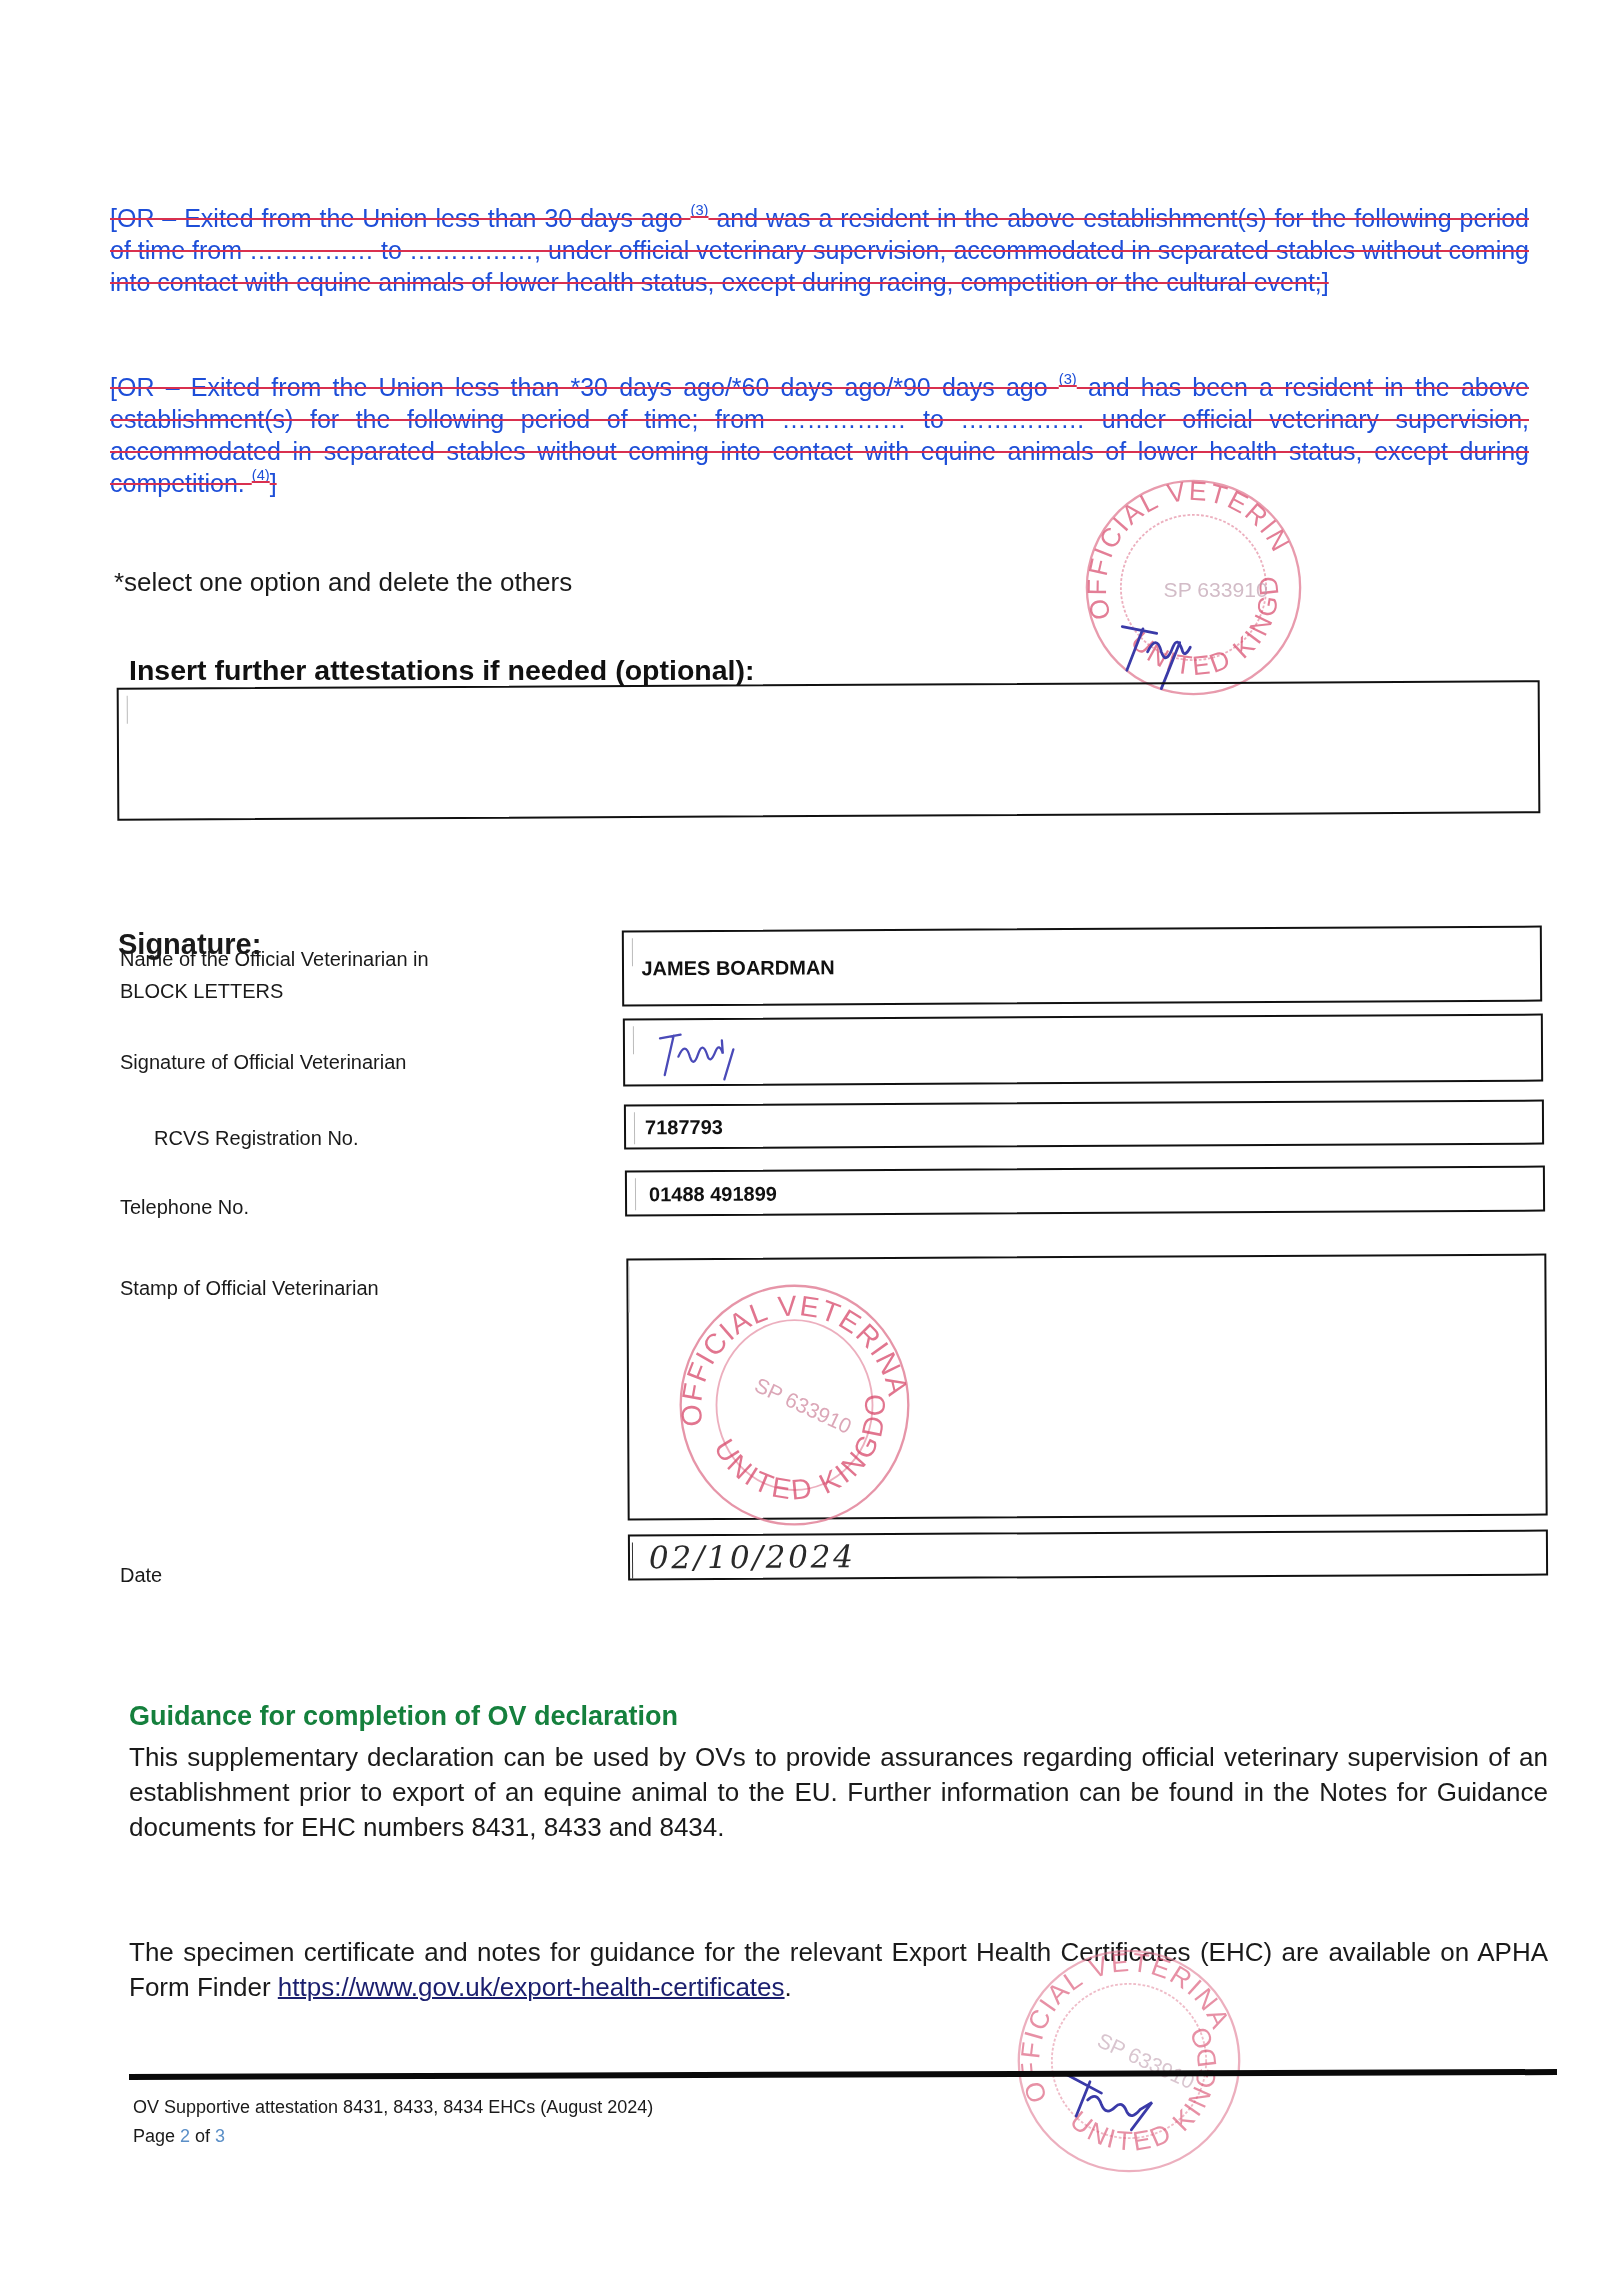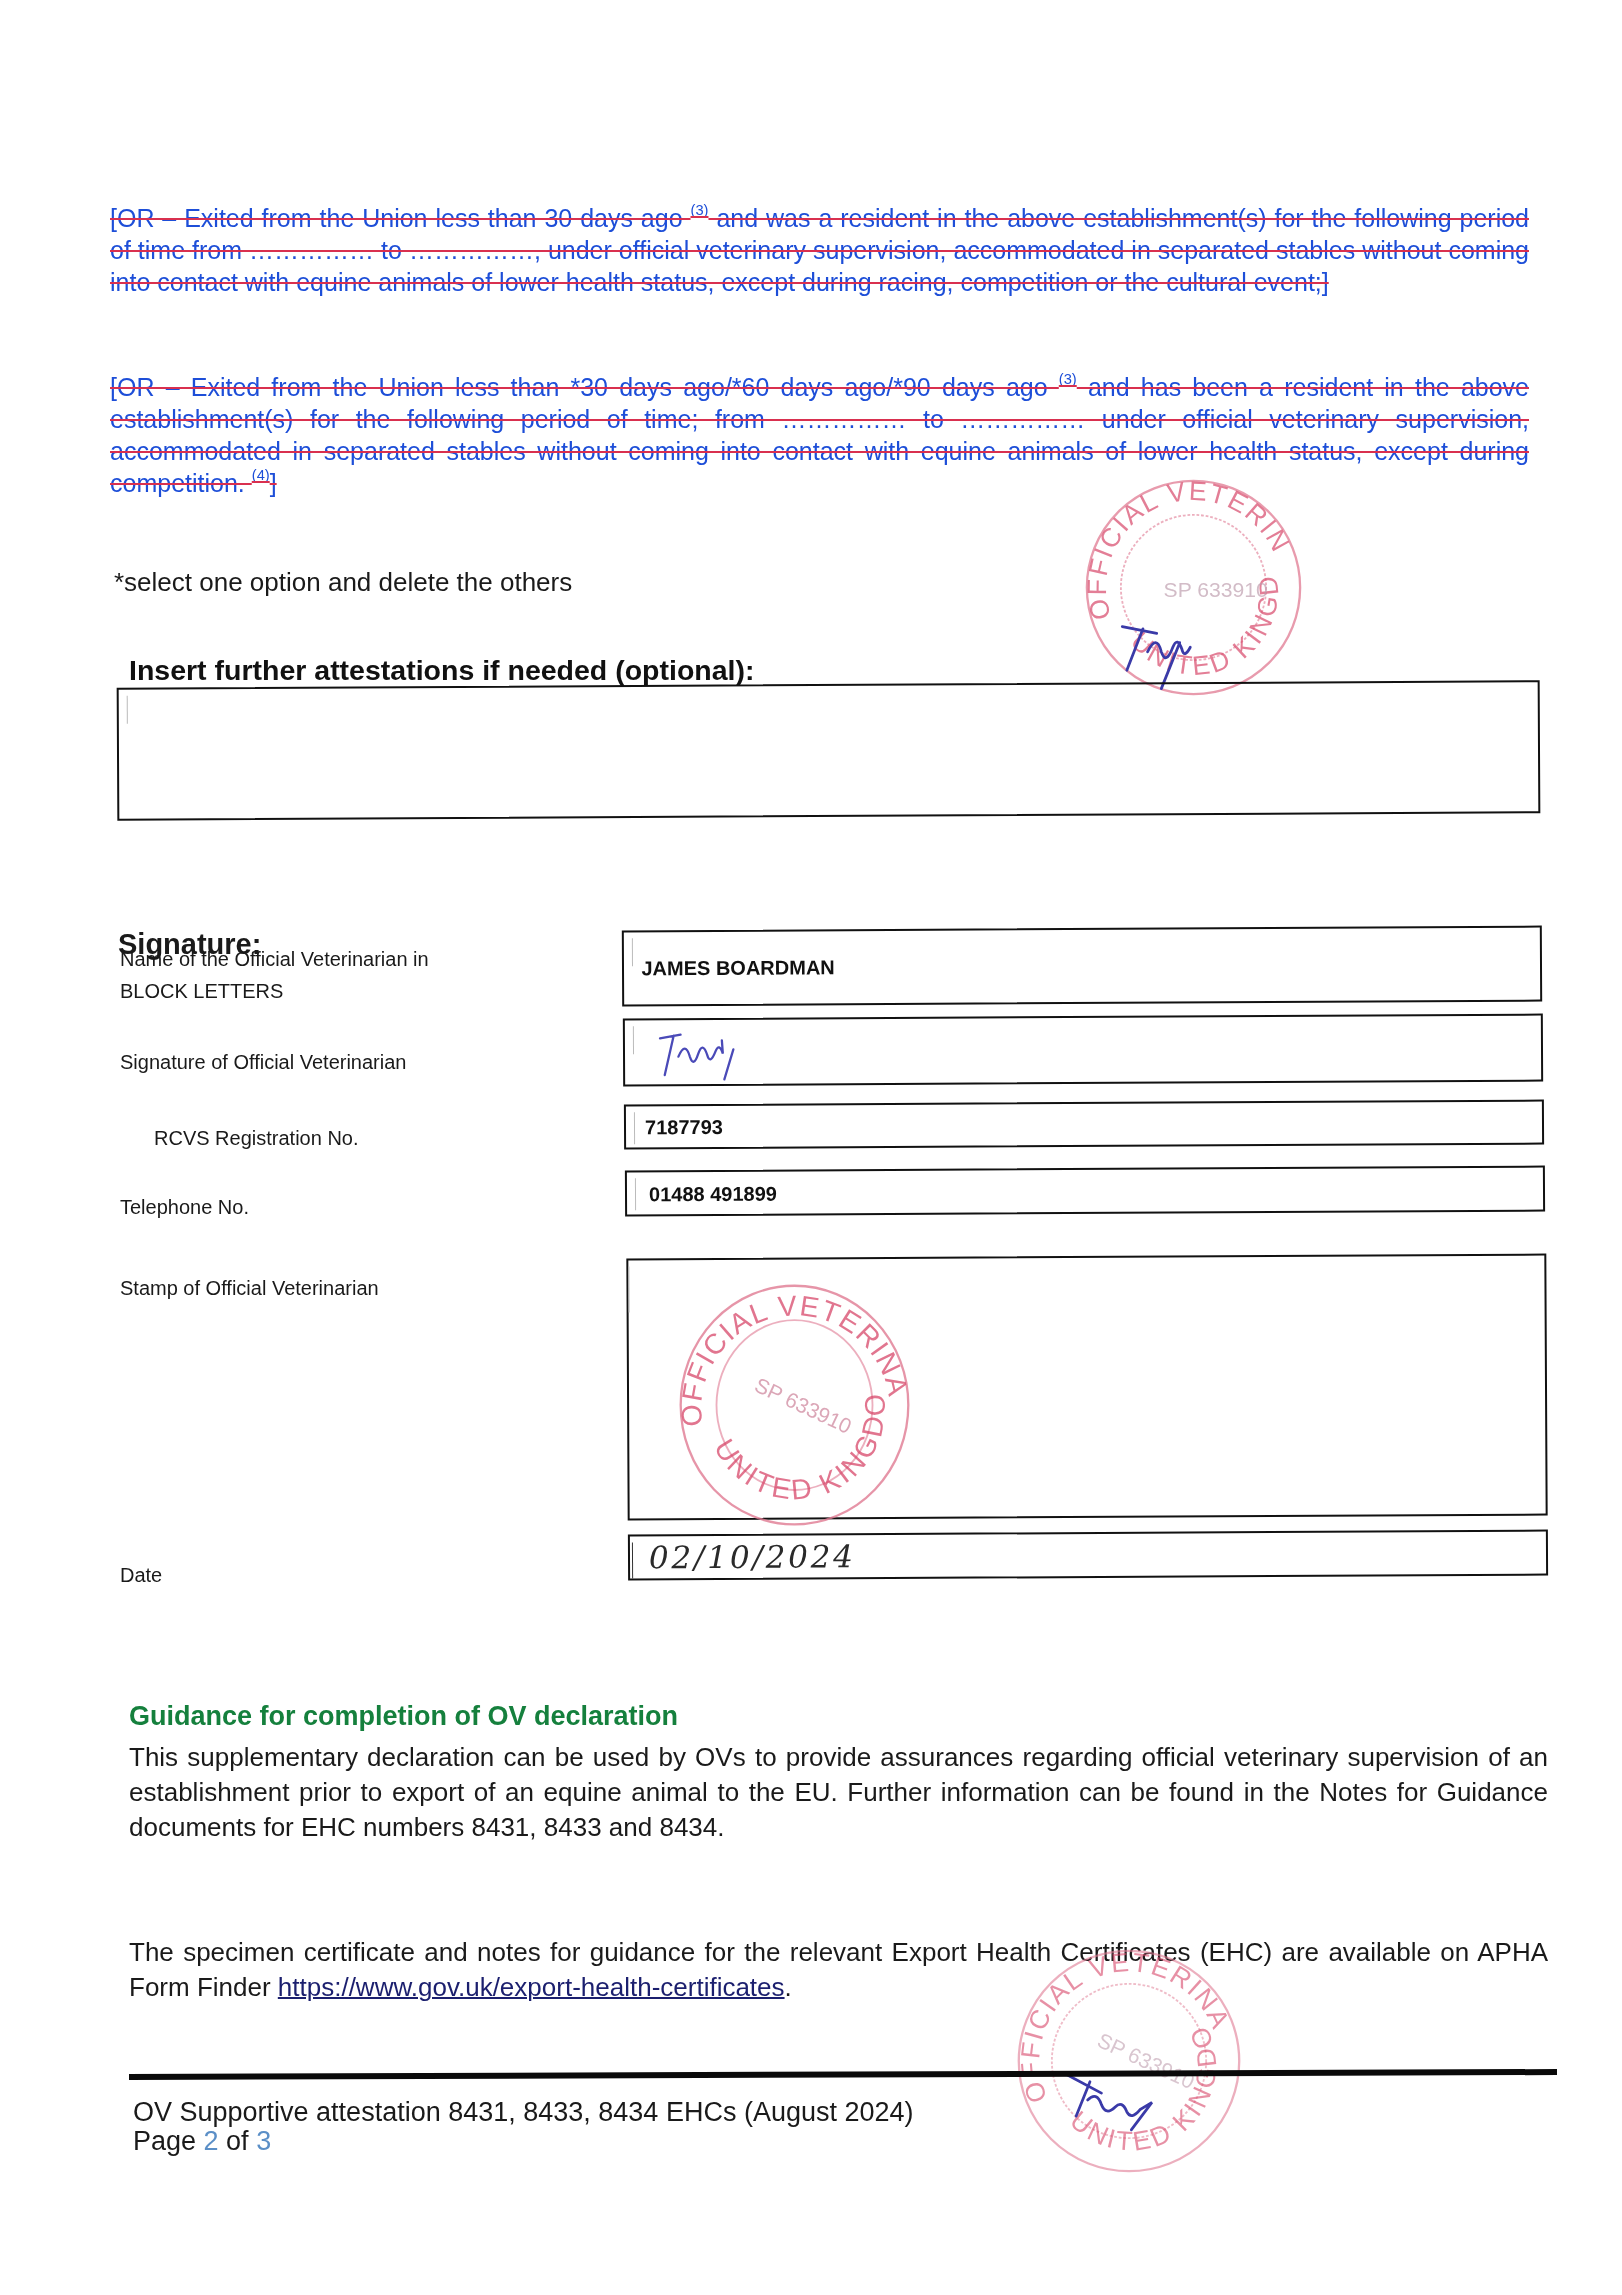--- a/index.html
+++ b/index.html
@@ -16,21 +16,21 @@
   .box .cursor { position: absolute; left: 8.3px; top: 6.4px; width: 0.9px; height: 27.5px; background: #bbb; }
   .label { position: absolute; left: 120px; font-size: 20px; line-height: 32px; color: #1a1a1a; }
   .h-sig { position: absolute; left: 118px; top: 928px; font-size: 29px; font-weight: bold; color: #1a1a1a; }
   .field-val { position: absolute; left: 17.4px; font-size: 20px; font-weight: bold; color: #111; }
   .guid-h { position: absolute; left: 129px; top: 1701px; font-size: 27px; font-weight: bold; color: #15803d; }
   .guid-p { position: absolute; left: 129px; width: 1419px; font-size: 26px; line-height: 35px;
             text-align: justify; color: #1a1a1a; }
   .link { color: #1b1f6e; text-decoration: underline; text-decoration-thickness: 1.8px; }
   .rule { position: absolute; left: 129px; top: 2074px; width: 1428px; height: 5.5px; background: #0a0a0a;
           transform: rotate(-0.2deg); transform-origin: left center; }
-  .footer-line { position: absolute; left: 133px; font-size: 27px; color: #1a1a1a; }
+  .footer-line { position: absolute; left: 133px; font-size: 18px; color: #1a1a1a; }
   .pg-num { color: #5b8fc7; }
   .stamp { position: absolute; pointer-events: none; }
   .handwriting { font-family: "DejaVu Serif", serif; font-style: italic; }
 </style>
 </head>
 <body>
 
 <div class="para struck" style="top:202px;">
   <span>[OR – Exited from the Union less than 30 days ago </span><sup>(3)</sup><span> and was a resident in the above establishment(s) for the following period of time from …………… to ……………, under official veterinary supervision, accommodated in separated stables without coming into contact with equine animals of lower health status, except during racing, competition or the cultural event;]</span>
 </div>

